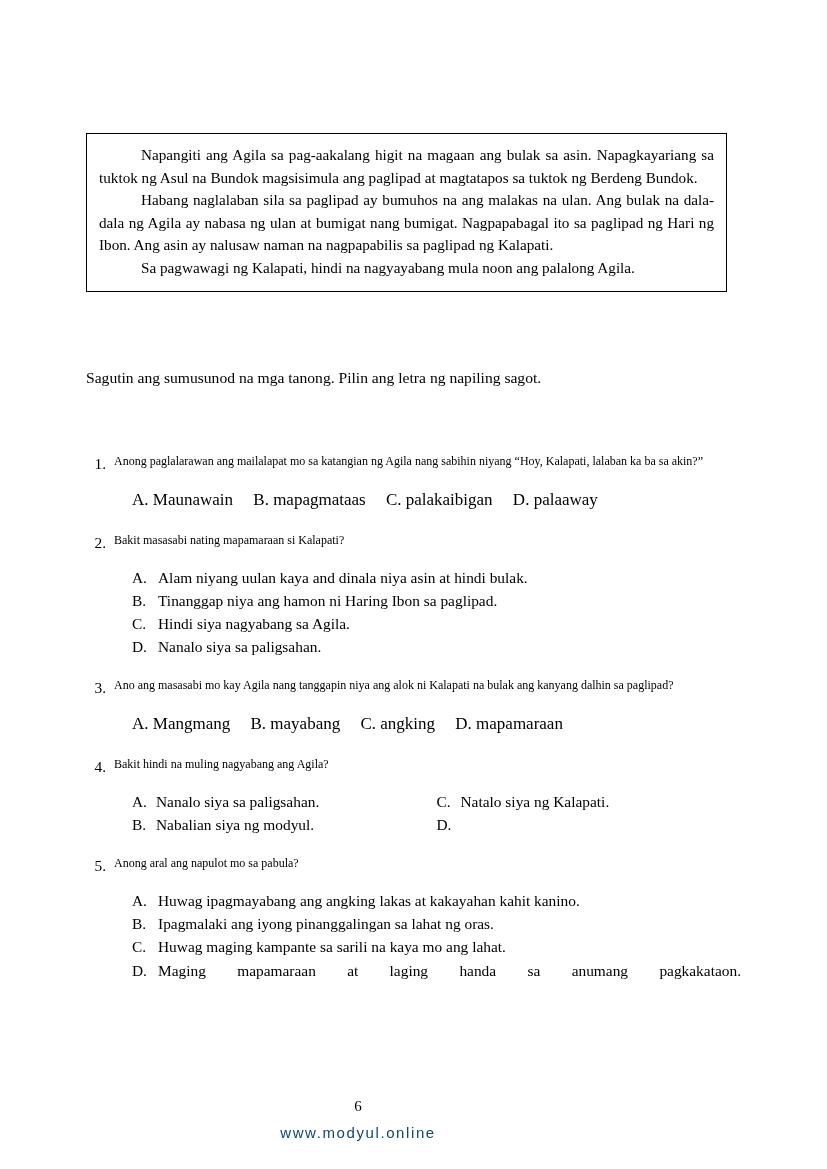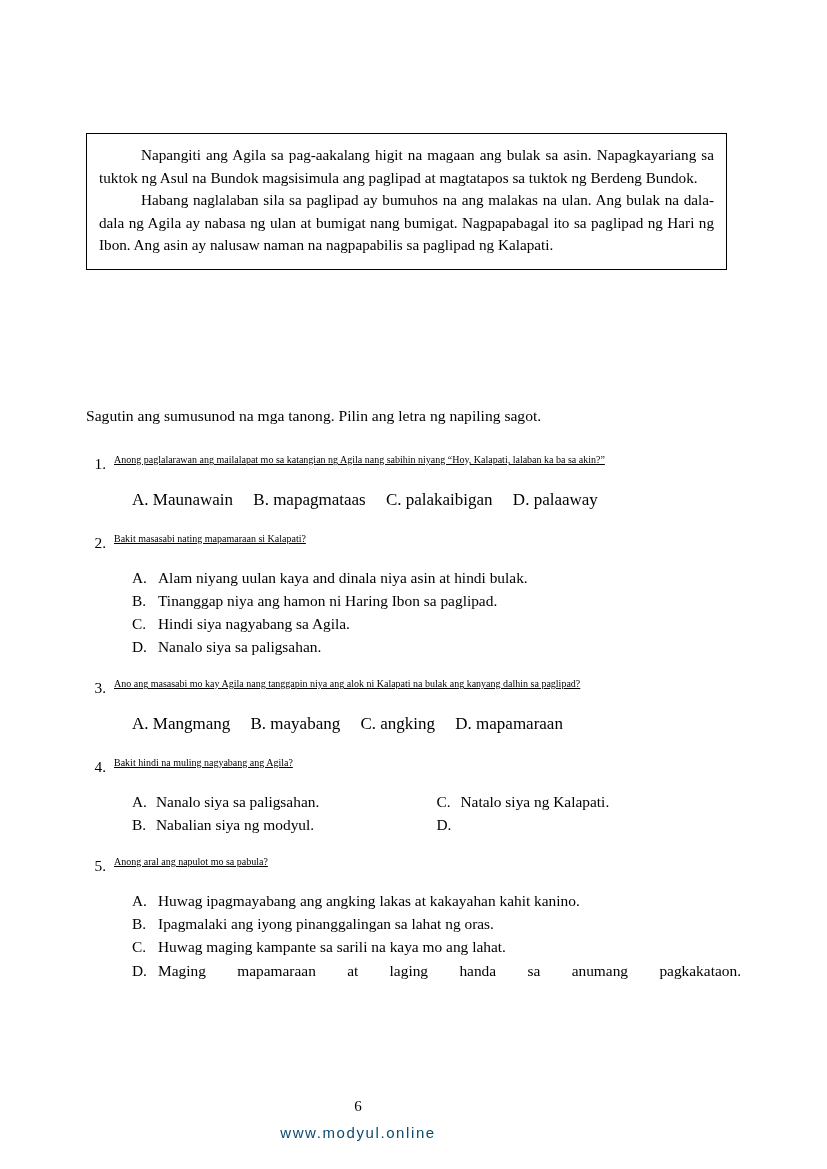--- a/index.html
+++ b/index.html
@@ -40,21 +40,21 @@
     text-align: justify;
     text-justify: inter-word;
     text-indent: 42px;
     hyphens: none;
   }
 
   
   .instruction {
     position: absolute;
     left: 86px;
-    top: 404px;
+    top: 366px;
     width: 575px;
     font-size: 15.6px;
     line-height: 1.55;
     text-align: justify;
   }
 
   
   .questions {
     position: absolute;
     left: 86px;
@@ -70,23 +70,22 @@
     width: 28px;
     flex: 0 0 28px;
     text-align: right;
     font-size: 15.4px;
     line-height: 1.5;
     padding-right: 8px;
     box-sizing: border-box;
   }
   .qtext {
     flex: 1;
-    font-size: 10px;
-    line-height: 1.5;
-    text-decoration: underline;
+    font-size: 12px;
+    line-height: 1.5;
   }
   .q-spacer-lg { height: 18px; }
   .q-spacer-sm { height: 12px; }
 
   
   .opts-inline {
     font-size: 17px;
     line-height: 1.5;
     margin-left: 46px;
   }
@@ -157,20 +156,21 @@
   }
 </style>
 </head>
 <body>
 
 <div class="page">
 
   <div class="passage-box">
     <p>Napangiti ang Agila sa pag-aakalang higit na magaan ang bulak sa asin. Napagkayariang sa tuktok ng Asul na Bundok magsisimula ang paglipad at magtatapos sa tuktok ng Berdeng Bundok.</p>
     <p>Habang naglalaban sila sa paglipad ay bumuhos na ang malakas na ulan. Ang bulak na dala-dala ng Agila ay nabasa ng ulan at bumigat nang bumigat. Nagpapabagal ito sa paglipad ng Hari ng Ibon. Ang asin ay nalusaw naman na nagpapabilis sa paglipad ng Kalapati.</p>
+    <p>Sa pagwawagi ng Kalapati, hindi na nagyayabang mula noon ang palalong Agila.</p>
   </div>
 
   <div class="instruction">Sagutin ang sumusunod na mga tanong. Pilin ang letra ng napiling sagot.</div>
 
   <div class="questions">
 
     <div class="qitem">
       <div class="qnum">1.</div>
       <div class="qtext">Anong paglalarawan ang mailalapat mo sa katangian ng Agila nang sabihin niyang “Hoy, Kalapati, lalaban ka ba sa akin?”</div>
     </div>

